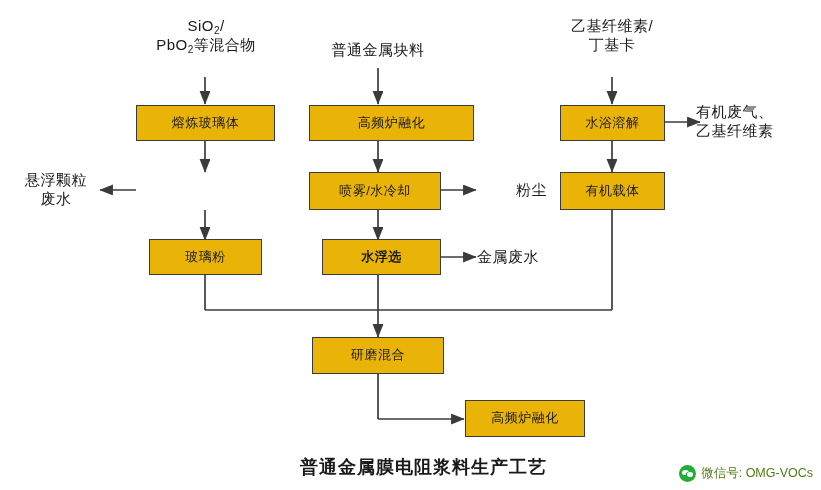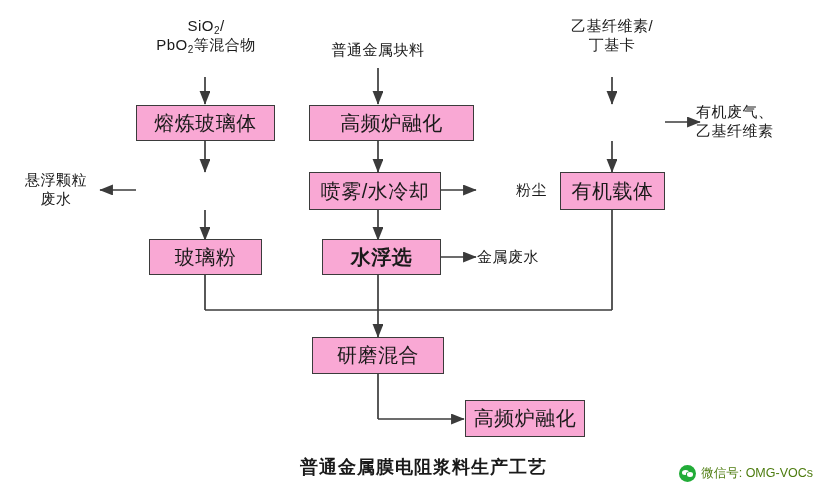--- a/index.html
+++ b/index.html
@@ -20,25 +20,25 @@
   }
   svg.lines {
     position: absolute;
     left: 0; top: 0;
     width: 821px; height: 490px;
     pointer-events: none;
   }
   .box {
     position: absolute;
     border: 1px solid #3b3b3b;
-    background: #f9a8d4;
+    background: #eab308;
     display: flex;
     align-items: center;
     justify-content: center;
-    font-size: 20px;
+    font-size: 13px;
     line-height: 1.15;
     text-align: center;
     white-space: nowrap;
     letter-spacing: 0.5px;
   }
   .label {
     position: absolute;
     font-size: 15px;
     line-height: 1.28;
     text-align: center;
@@ -143,20 +143,21 @@
 
   <div class="label" style="left:542px; top:16px; width:140px;">
     <span>乙基纤维素/</span><br>
     <span>丁基卡</span>
   </div>
 
   <div class="box" style="left:136px; top:105px; width:139px; height:36px;">熔炼玻璃体</div>
 
   <div class="box" style="left:309px; top:105px; width:165px; height:36px;">高频炉融化</div>
 
+  <div class="box" style="left:560px; top:105px; width:105px; height:36px;">水浴溶解</div>
 
 
   <div class="box" style="left:560px; top:172px; width:105px; height:38px;">有机载体</div>
 
   <div class="box" style="left:309px; top:172px; width:132px; height:38px;">喷雾/水冷却</div>
 
   <div class="box" style="left:149px; top:239px; width:113px; height:36px;">玻璃粉</div>
 
   <div class="box" style="left:322px; top:239px; width:119px; height:36px;font-weight:bold;">水浮选</div>
 

